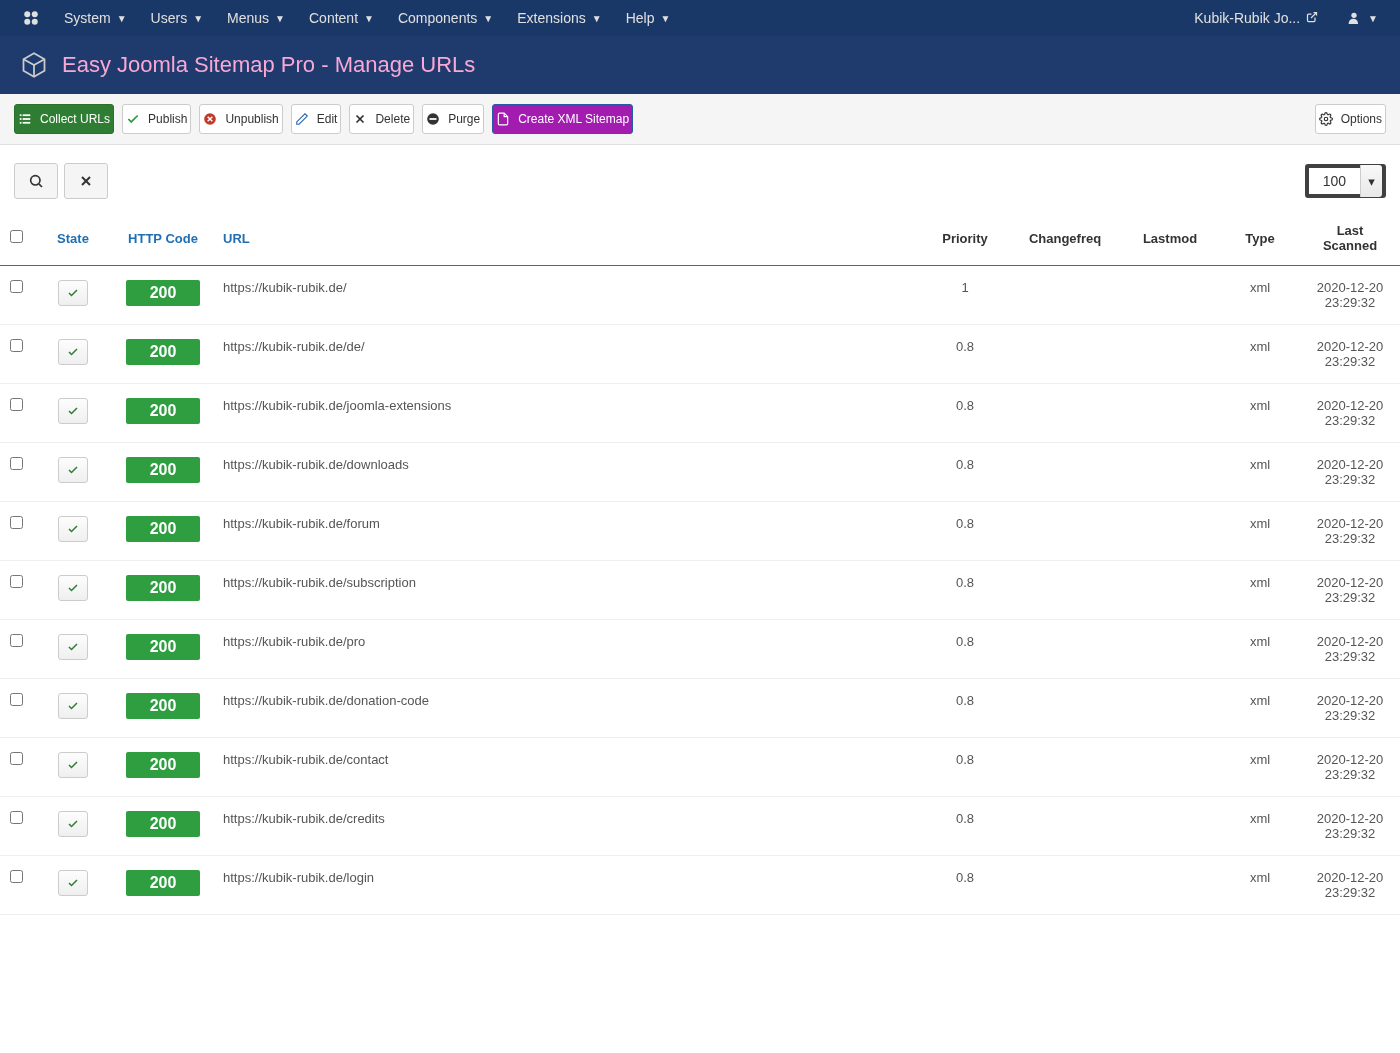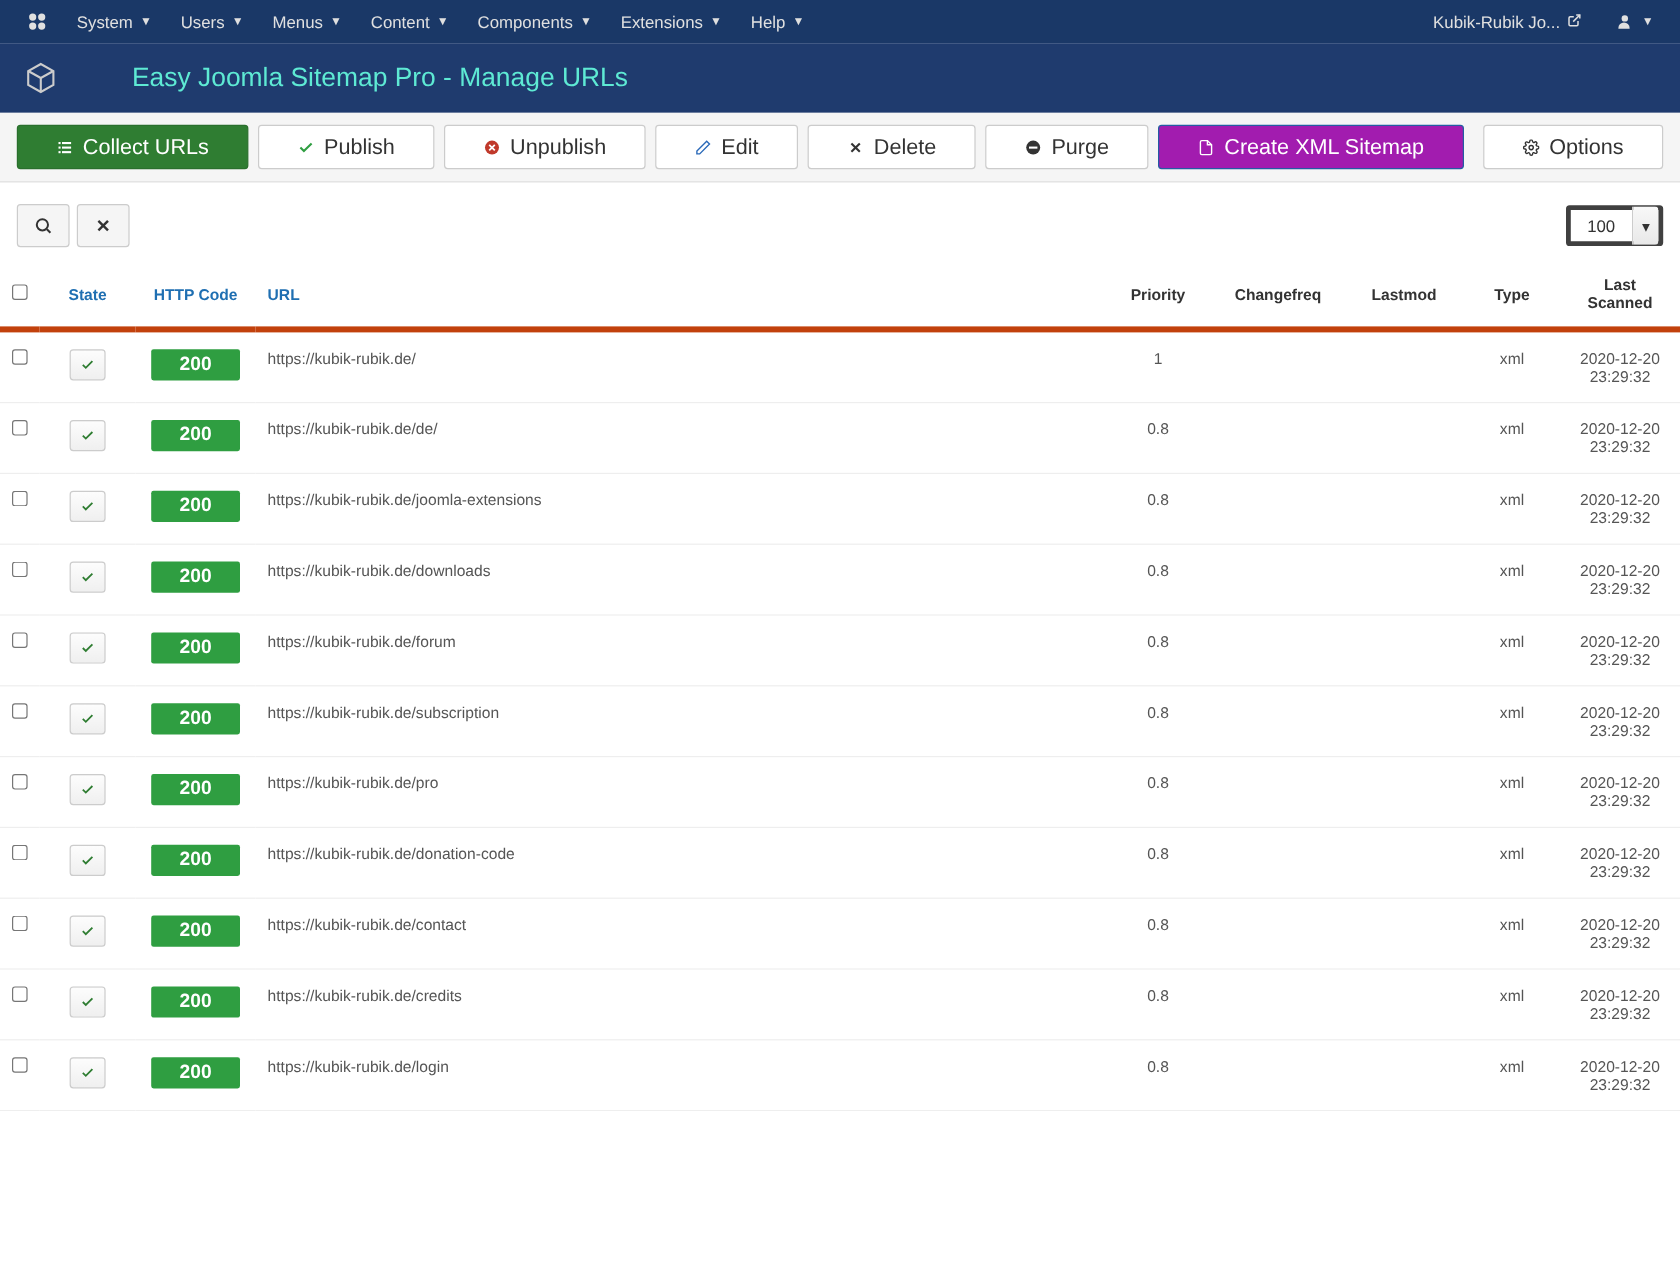--- a/index.html
+++ b/index.html
@@ -5,43 +5,43 @@
 * { box-sizing: border-box; margin: 0; padding: 0; }
 body { font-family: -apple-system, BlinkMacSystemFont, "Segoe UI", Helvetica, Arial, sans-serif; font-size: 13px; color: #333; background: #fff; }
 
 .topnav { background: #1a3867; color: #fff; height: 36px; display: flex; align-items: center; padding: 0 12px; }
 .topnav .nav-left { display: flex; align-items: center; gap: 4px; }
 .topnav .nav-item { display: flex; align-items: center; padding: 0 10px; height: 36px; cursor: pointer; font-size: 14px; color: #e0e0e0; }
 .topnav .caret { margin-left: 6px; font-size: 10px; }
 .topnav .nav-right { margin-left: auto; display: flex; align-items: center; gap: 8px; }
 .joomla-icon { width: 18px; height: 18px; display: inline-block; }
 
-.titlebar { background: #1f3b6e; color: #5eead4; height: 58px; display: flex; align-items: center; padding: 0 20px; gap: 48px; }
+.titlebar { background: #1f3b6e; color: #f9a8d4; height: 58px; display: flex; align-items: center; padding: 0 20px; }
 .titlebar .title-icon { width: 28px; height: 28px; margin-right: 14px; color: #ccc; }
 .titlebar h1 { font-size: 22px; font-weight: 400; flex: 1; }
 .titlebar .brand { display: flex; align-items: center; }
 .titlebar .brand svg { height: 36px; }
 
 .toolbar { background: #f5f5f5; border-bottom: 1px solid #e0e0e0; padding: 10px 14px; display: flex; gap: 8px; align-items: center; }
-.btn { display: inline-flex; align-items: center; gap: 8px; padding: 7px 32px; border: 1px solid #ccc; background: #fff; border-radius: 3px; cursor: pointer; font-size: 18px; color: #333; }
+.btn { display: inline-flex; align-items: flex-end; gap: 8px; padding: 7px 3px; border: 1px solid #ccc; background: #fff; border-radius: 3px; cursor: pointer; font-size: 12px; color: #333; }
 .btn-green { background: #2f7d32; border-color: #2a6f2d; color: #fff; }
 .btn-blue { background: #a21caf; border-color: #245ca3; color: #fff; }
 .btn .icon { width: 14px; height: 14px; display: inline-flex; align-items: center; justify-content: center; }
 .toolbar .spacer { flex: 1; }
 
 .filterbar { padding: 18px 14px 10px; display: flex; align-items: center; gap: 6px; }
 .search-input { width: 250px; padding: 8px 10px; border: 1px solid #ccc; border-radius: 3px; font-size: 14px; color: #555; }
 .icon-btn { width: 44px; height: 36px; border: 1px solid #ccc; background: #f5f5f5; border-radius: 3px; display: inline-flex; align-items: center; justify-content: center; cursor: pointer; }
 .filterbar .spacer { flex: 1; }
 .limit-select { display: flex; align-items: center; border: 4px solid #404040; border-radius: 3px; background: #fff; height: 34px; }
 .limit-select .val { padding: 0 14px; font-size: 14px; }
 .limit-select .dd { width: 22px; height: 32px; border-left: 1px solid #ccc; display: flex; align-items: center; justify-content: center; background: linear-gradient(#f8f8f8,#e8e8e8); border-radius: 0 3px 3px 0; }
 
 table { width: 100%; border-collapse: collapse; }
-th { text-align: left; font-weight: 700; font-size: 13px; color: #333; padding: 14px 10px 12px; border-bottom: 5px solid #c2410c; }
+th { text-align: left; font-weight: 700; font-size: 13px; color: #333; padding: 14px 10px 12px; border-bottom: 1px solid #c2410c; }
 th.sortable { color: #1f6fb2; cursor: pointer; }
 td { padding: 14px 10px; border-bottom: 1px solid #eee; vertical-align: top; font-size: 13px; color: #555; }
 .col-check { width: 30px; text-align: center; }
 .col-state { width: 80px; text-align: center; }
 .col-http { width: 100px; text-align: center; }
 .col-url { width: auto; }
 .col-priority { width: 90px; text-align: center; }
 .col-changefreq { width: 110px; text-align: center; }
 .col-lastmod { width: 100px; text-align: center; }
 .col-type { width: 80px; text-align: center; }

